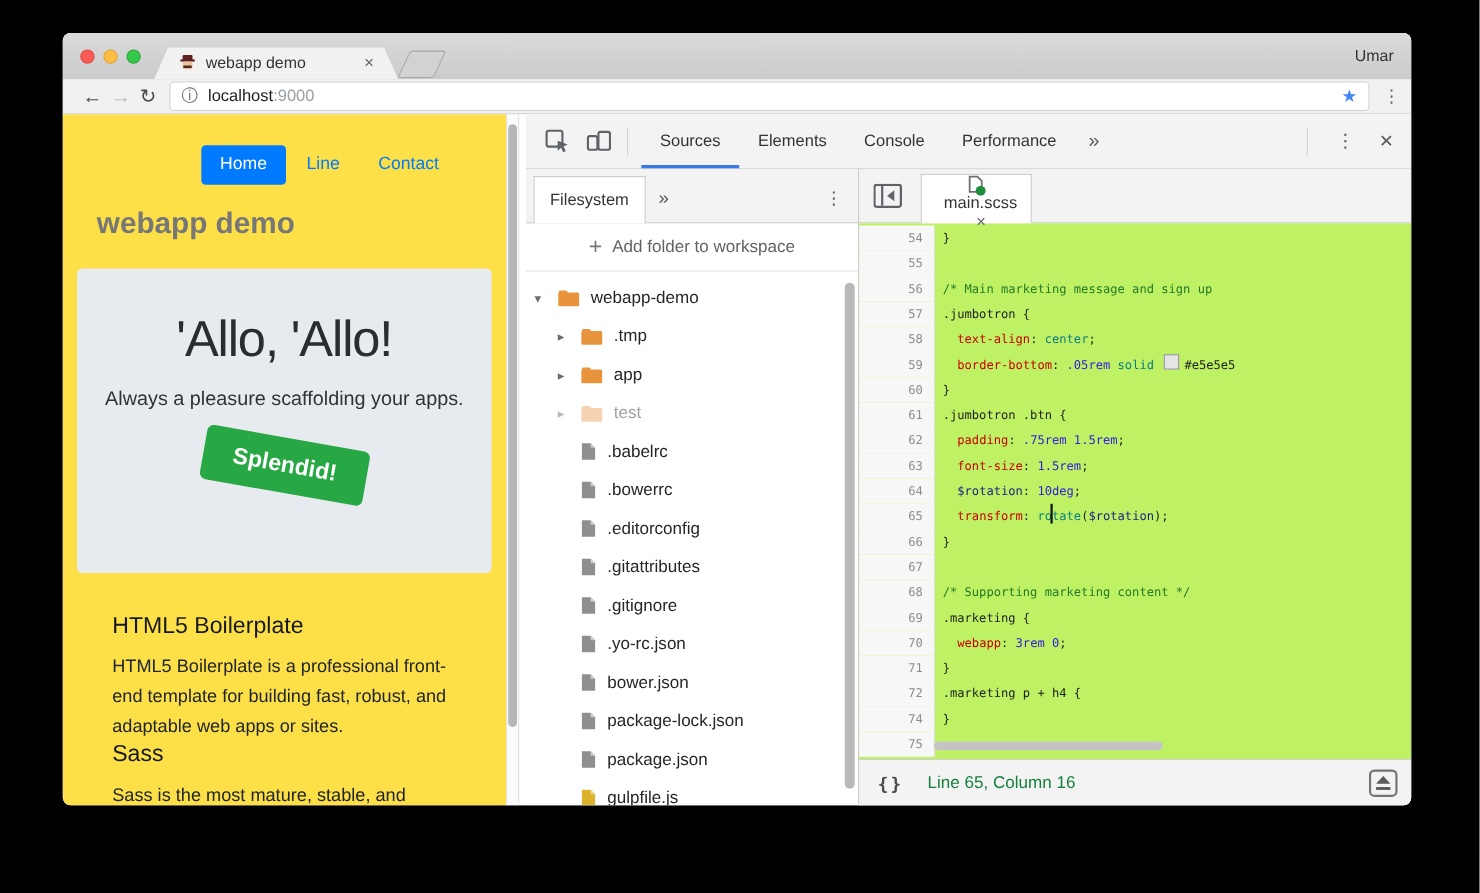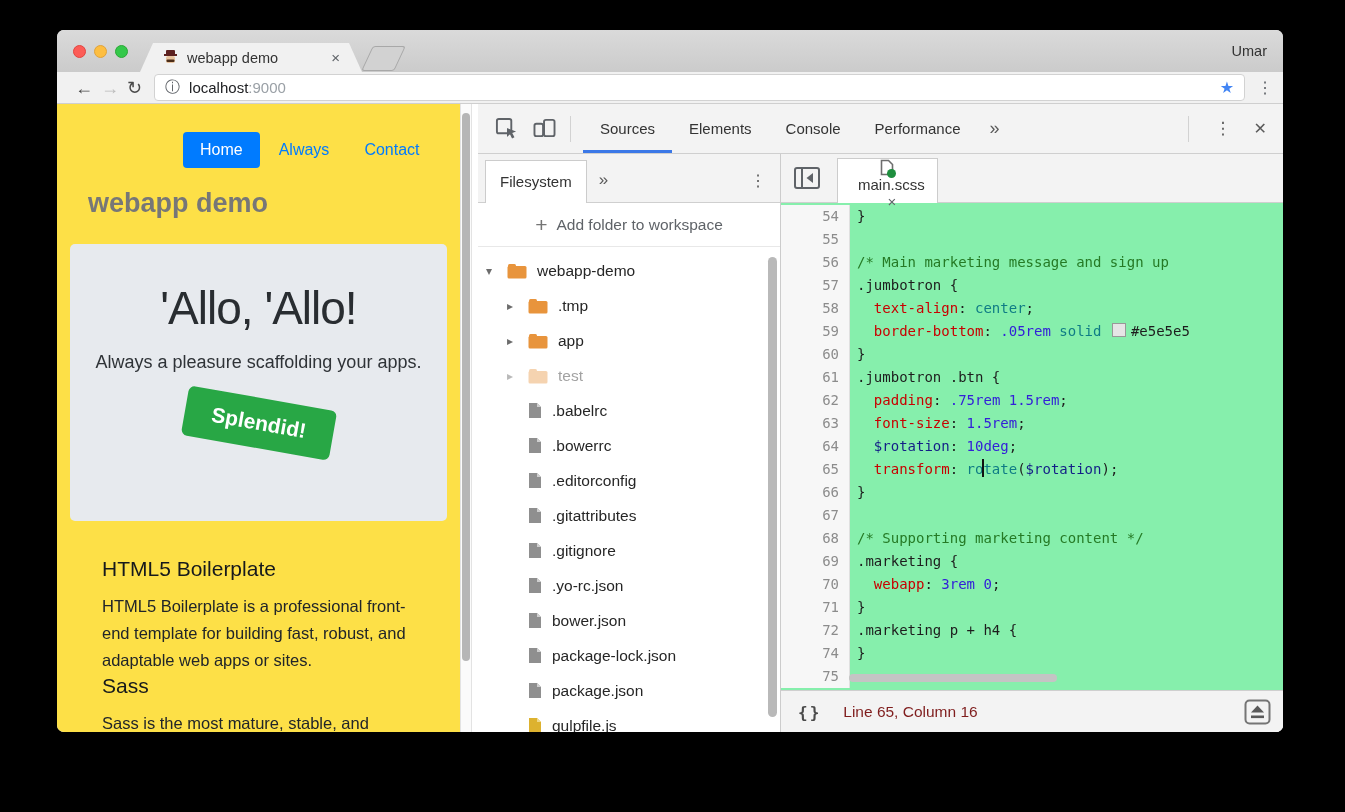--- a/index.html
+++ b/index.html
@@ -103,39 +103,39 @@
   .ed-tabbar{height:48px;background:#f3f3f3;border-bottom:1px solid #cfcfcf;display:flex;
              align-items:center;flex:none;}
   .collapse-btn{margin-left:13px;line-height:0;}
   .ed-tab{height:44px;align-self:flex-end;margin-bottom:-1px;margin-left:17px;background:#fff;
           border:1px solid #ccc;border-bottom:none;display:flex;align-items:center;padding:0 12px;z-index:1;flex-direction:column;}
   .filetab-ico{position:relative;width:14px;height:17px;line-height:0;}
   .greendot{position:absolute;right:-2px;bottom:-2px;width:9px;height:9px;border-radius:50%;
             background:#1e8e3e;}
   .ed-tab .tlabel{font-size:15px;color:#333;margin-left:8px;}
   .ed-tab .tclose{font-size:15px;color:#5f6368;margin-left:9px;}
-  .code{flex:1;position:relative;background:#86efac;overflow:hidden;
-        font-family:"DejaVu Sans Mono",monospace;font-size:14px;}
+  .code{flex:1;position:relative;background:#bef264;overflow:hidden;
+        font-family:"DejaVu Sans Mono",monospace;font-size:11px;}
   .code-inner{padding-top:2px;}
   .cline{height:23px;line-height:23px;display:flex;}
   .lnum{width:58px;padding-right:10px;text-align:right;color:#8c8c8c;background:#f7f7f7;
         border-right:1px solid #e0e0e0;flex:none;}
   .lsrc{padding-left:7px;white-space:pre;color:#1d1d1d;}
   .tk-pl{color:#1d1d1d;} .tk-cm{color:#257a25;} .tk-pr{color:#c80000;}
   .tk-nu{color:#3320d8;} .tk-kw{color:#0f7c85;} .tk-vr{color:#131f87;}
   .tk-sw{display:inline-block;width:12px;height:12px;background:#e5e5e5;border:1px solid #989898;
          margin:0 5px 0 2px;vertical-align:-1px;}
   .tk-ct{display:inline-block;width:2px;height:18px;background:#111;vertical-align:-3px;margin:0 -1px;}
   .hscroll{position:absolute;left:68px;bottom:8px;width:208px;height:8px;background:#c4c4c4;
            border-radius:4px;}
   .statusbar{height:42px;background:#f3f3f3;border-top:1px solid #cfcfcf;display:flex;
              align-items:center;flex:none;}
   .pp-icon{margin-left:17px;font-family:"DejaVu Sans Mono",monospace;font-size:16px;font-weight:700;
            color:#4a4a4a;letter-spacing:2px;}
-  .statustext{margin-left:22px;font-size:15.5px;color:#7f1d1d;}
+  .statustext{margin-left:22px;font-size:15.5px;color:#15803d;}
   .eject{margin-left:auto;margin-right:12px;line-height:0;}
 </style>
 </head>
 <body>
 
 <div class="window">
 
   <div class="titlebar">
     <div class="lights">
       <span class="light red"></span>
@@ -170,21 +170,21 @@
     <span class="bkebab">⋮</span>
   </div>
 
   <div class="content">
 
     <div class="pagewrap">
       <div class="pnav">
 
           <a class="pnav-link active">Home</a>
 
-          <a class="pnav-link">Always</a>
+          <a class="pnav-link">Line</a>
 
           <a class="pnav-link">Contact</a>
         </div>
       <div class="pheading">webapp demo</div>
       <div class="jumbo">
         <div class="jumbo-title">'Allo, 'Allo!</div>
         <div class="jumbo-sub">Always a pleasure scaffolding your apps.</div>
         <span class="jumbo-btn">Splendid!</span>
       </div>
       <div class="psections">

